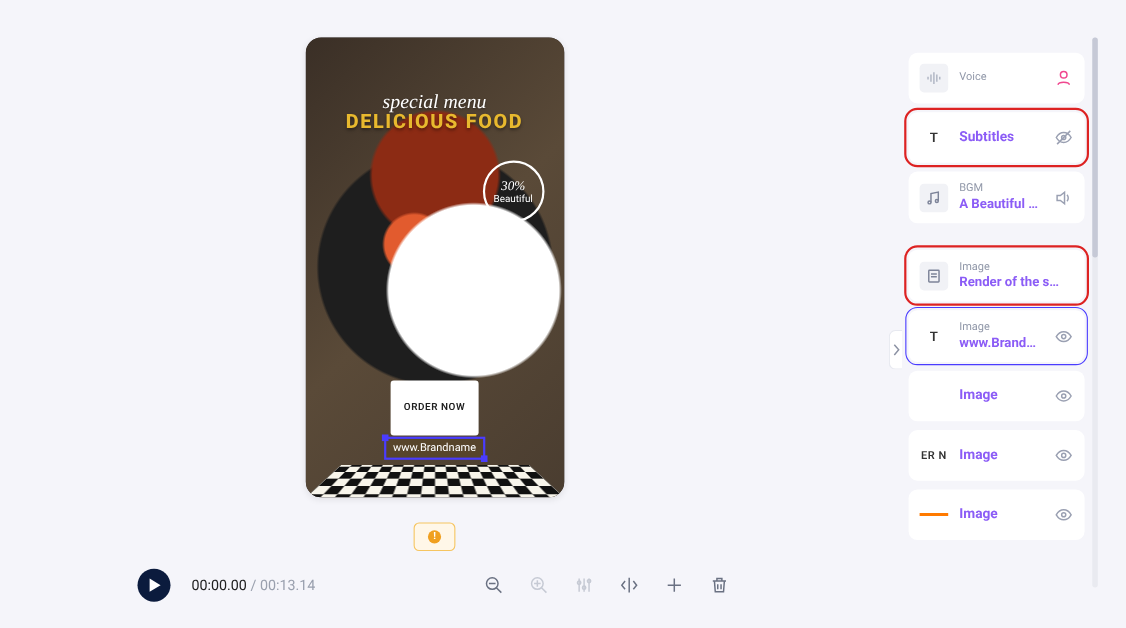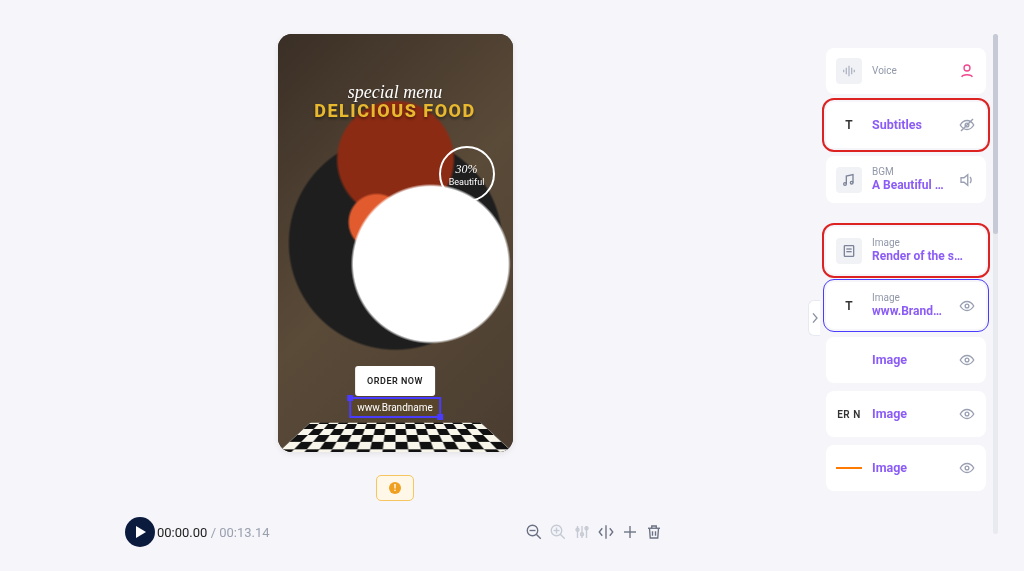--- a/index.html
+++ b/index.html
@@ -61,21 +61,21 @@
 .discount-badge {
   position: absolute; top: 112px; right: 18px; width: 56px; height: 56px;
   border: 2px solid #fff; border-radius: 50%;
   display: flex; align-items: center; justify-content: center; flex-direction: column;
   color: #fff; font-size: 9px; text-align: center;
 }
 .discount-badge .pct { font-size: 12px; font-style: italic; font-family: Georgia, serif; }
 .cta-pill {
   position: absolute; bottom: 56px; left: 50%; transform: translateX(-50%);
   background: #fff; color: #222; font-size: 9px; font-weight: 600;
-  padding: 10px 12px; border-radius: 3px; letter-spacing: .5px;
+  padding: 20px 12px; border-radius: 3px; letter-spacing: .5px;
 }
 .brand-box {
   position: absolute; bottom: 34px; left: 50%; transform: translateX(-50%);
   border: 2px solid #4a3cff; background: rgba(90,70,40,.7);
   color: #fff; font-size: 10px; padding: 3px 6px; border-radius: 0;
 }
 .brand-box::before, .brand-box::after {
   content: ""; position: absolute; width: 6px; height: 6px; background: #4a3cff;
 }
 .brand-box::before { left: -4px; top: -4px; }
@@ -83,21 +83,21 @@
 
 .warning-bar {
   background: #fff7e8; border: 1px solid #f6c560; color: #c97a0a;
   font-size: 11px; padding: 6px 12px; border-radius: 5px;
   display: flex; align-items: center; gap: 6px;
   margin-top: 8px;
 }
 .warn-dot { width: 12px; height: 12px; border-radius: 50%; background: #f0a020; color: #fff; font-size: 9px; display: flex; align-items: center; justify-content: center; font-weight: 700; }
 
 .player-bar {
-  width: 560px; display: flex; align-items: center; gap: 2px;
+  width: 560px; display: flex; align-items: center; gap: 19px;
   padding: 16px 10px 24px;
 }
 .play-btn {
   width: 30px; height: 30px; border-radius: 50%; background: #0b1b3d;
   display: flex; align-items: center; justify-content: center; cursor: pointer;
 }
 .play-btn svg { fill: #fff; width: 12px; height: 14px; margin-left: 2px; }
 .time { font-size: 13px; color: #222; }
 .time .dur { color: #9aa0ae; }
 .spacer { flex: 1; }

